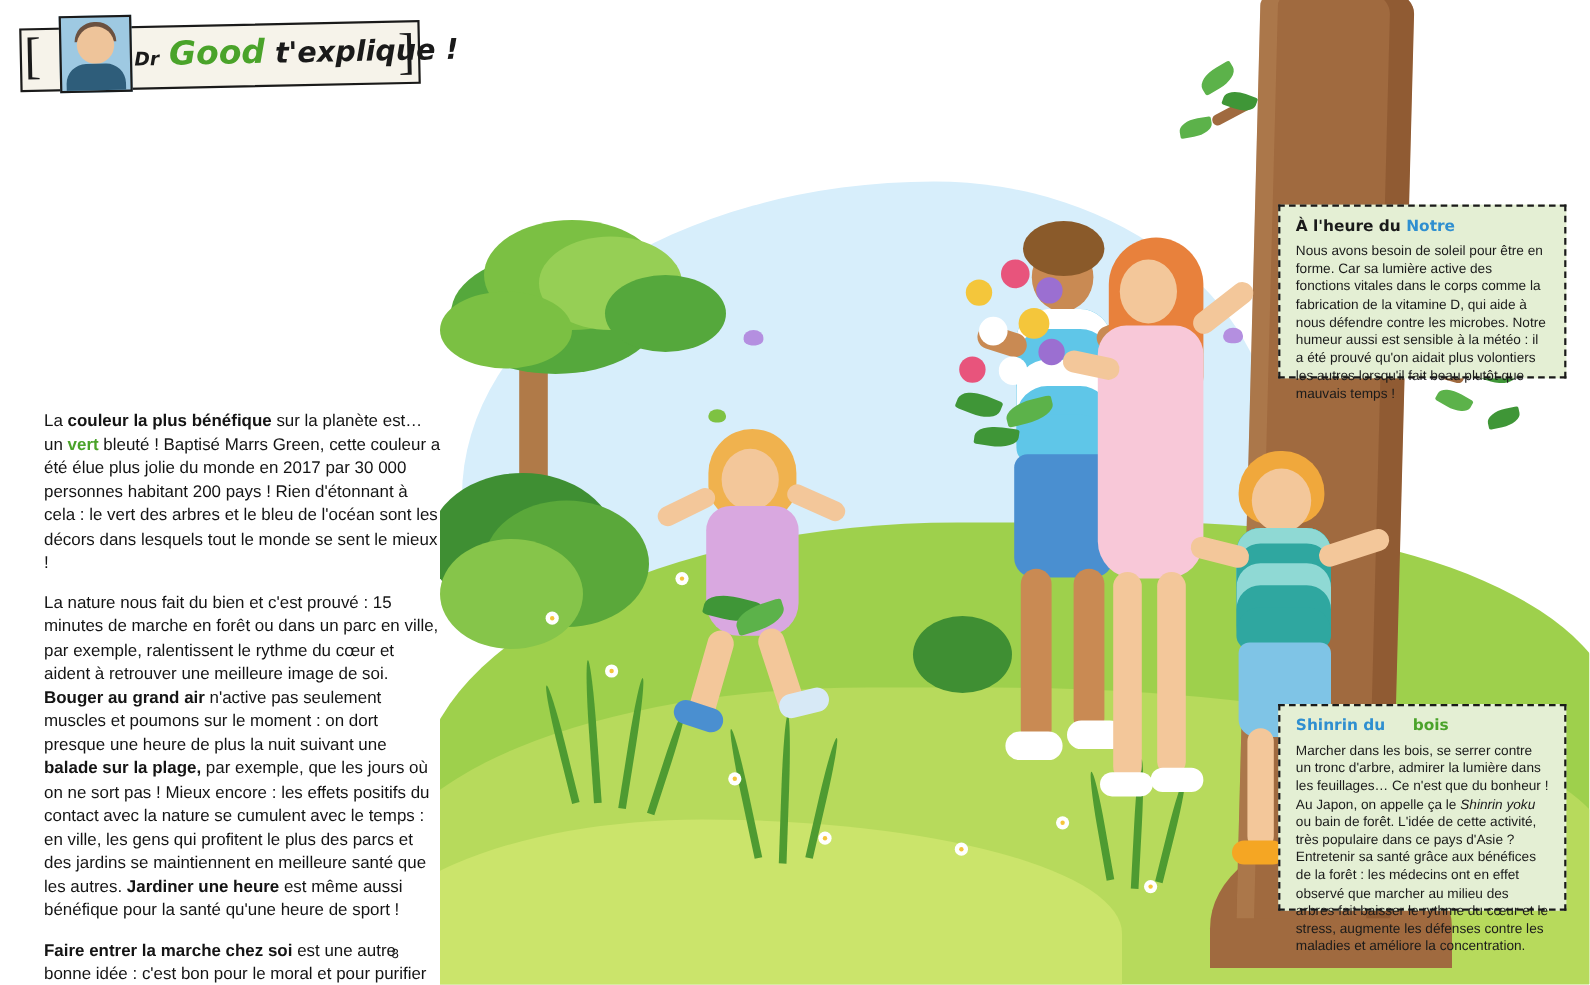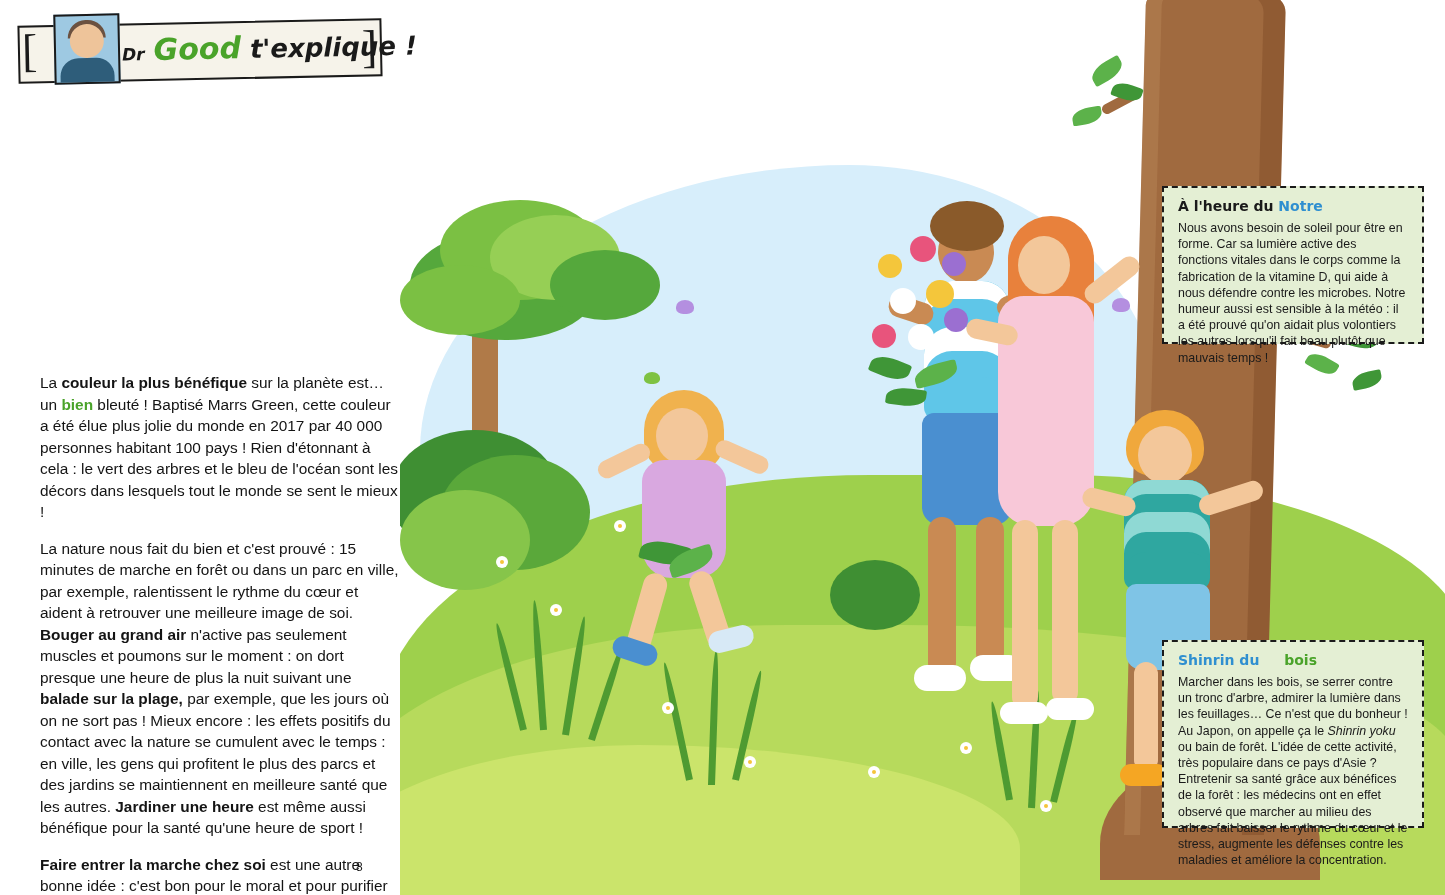--- a/index.html
+++ b/index.html
@@ -453,21 +453,21 @@
     <div class="mast-text">
       <span style="font-size:17px;">Dr</span>
       <span class="good">Good</span>
       <span>t'explique !</span>
     </div>
   </div>
 
 
 
   <div class="body-text">
-    <p><span>La </span><b>couleur la plus bénéfique</b><span> sur la planète est… un </span><b class="bgreen">bien</b><span> bleuté ! Baptisé Marrs Green, cette couleur a été élue plus jolie du monde en 2017 par 40 000 personnes habitant 100 pays ! Rien d'étonnant à cela : le vert des arbres et le bleu de l'océan sont les décors dans lesquels tout le monde se sent le mieux !</span></p>
+    <p><span>La </span><b>couleur la plus bénéfique</b><span> sur la planète est… un </span><b class="bgreen">vert</b><span> bleuté ! Baptisé Marrs Green, cette couleur a été élue plus jolie du monde en 2017 par 30 000 personnes habitant 200 pays ! Rien d'étonnant à cela : le vert des arbres et le bleu de l'océan sont les décors dans lesquels tout le monde se sent le mieux !</span></p>
 
     <p><span>La nature nous fait du bien et c'est prouvé : 15 minutes de marche en forêt ou dans un parc en ville, par exemple, ralentissent le rythme du cœur et aident à retrouver une meilleure image de soi. </span><b>Bouger au grand air</b><span> n'active pas seulement muscles et poumons sur le moment : on dort presque une heure de plus la nuit suivant une </span><b>balade sur la plage,</b><span> par exemple, que les jours où on ne sort pas ! Mieux encore : les effets positifs du contact avec la nature se cumulent avec le temps : en ville, les gens qui profitent le plus des parcs et des jardins se maintiennent en meilleure santé que les autres. </span><b>Jardiner une heure</b><span> est même aussi bénéfique pour la santé qu'une heure de sport !</span></p>
 
     <p><b>Faire entrer la marche chez soi</b><span> est une autre bonne idée : c'est bon pour le moral et pour purifier l'air intérieur. Des expériences ont même montré qu'il y avait moins de punitions dans les écoles avec des plantes en pot que sans ! Vive les classes vertes !</span></p>
   </div>
 
   <div class="sidebox" id="box-soleil">
     <h3><span>À l'heure du </span><span class="accent">Notre</span></h3>
     <p>Nous avons besoin de soleil pour être en forme. Car sa lumière active des fonctions vitales dans le corps comme la fabrication de la vitamine D, qui aide à nous défendre contre les microbes. Notre humeur aussi est sensible à la météo : il a été prouvé qu'on aidait plus volontiers les autres lorsqu'il fait beau plutôt que mauvais temps !</p>
   </div>

